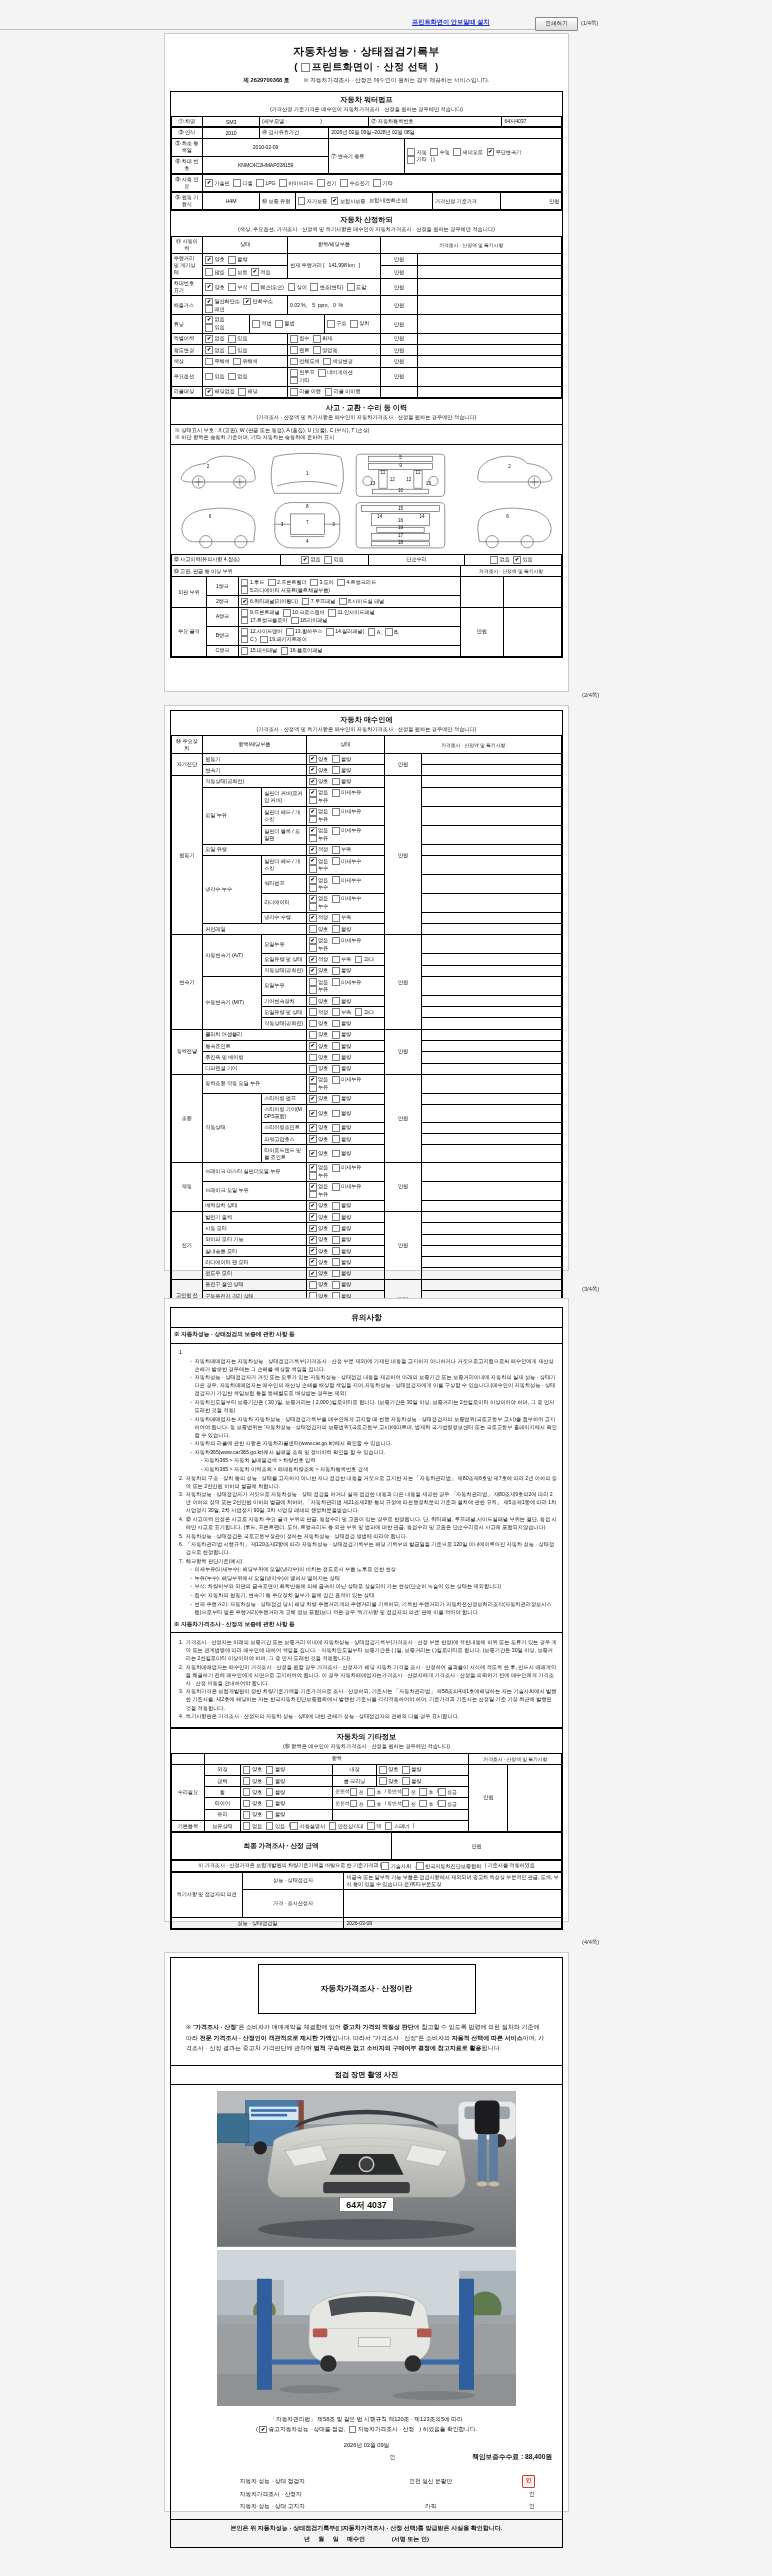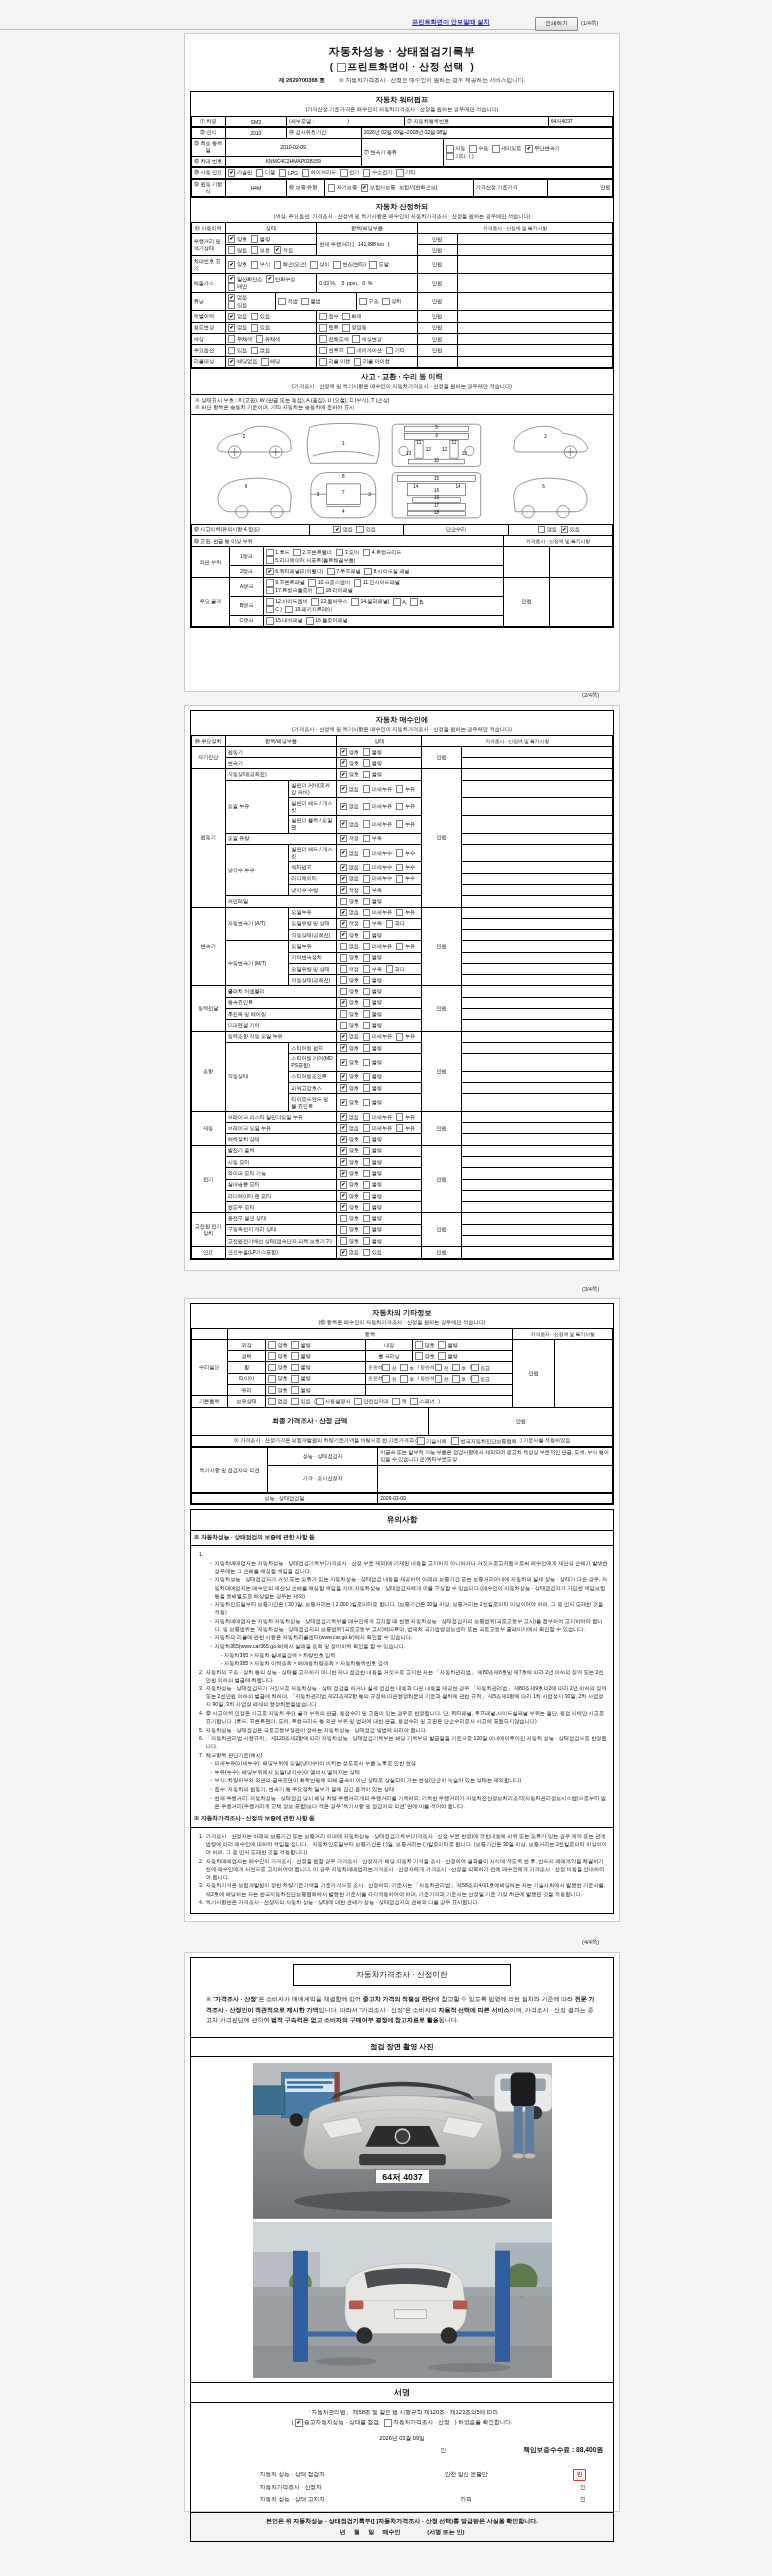--- a/index.html
+++ b/index.html
@@ -6,21 +6,21 @@
   body{width:773px;height:2576px;position:relative;background:#f4f4f5;
        font-family:"Liberation Sans",sans-serif;color:#111;overflow:hidden}
   .topbar{position:absolute;top:0;left:0;width:773px;height:32px;background:#f4f4f5}
   .toplink{position:absolute;top:17.5px;left:412px;font-size:6.2px;color:#2333cc;
            text-decoration:underline;font-weight:bold;cursor:pointer}
   .topline{position:absolute;top:29px;left:0;width:576px;border-top:0.5px solid #bfbfbf}
   .printbtn{position:absolute;top:17px;left:535px;width:41px;height:12.4px;
             background:linear-gradient(#fdfdfd,#dcdcdc);border:0.5px solid #8a8a8a;
             font-size:5.7px;text-align:center;line-height:11.3px;cursor:pointer;border-radius:1px}
   .pmark{position:absolute;font-size:5.7px;color:#333;white-space:nowrap}
-  .page{position:absolute;left:184px;width:436px;background:#fff;border:0.5px solid #cccccc;
+  .page{position:absolute;left:164px;width:405px;background:#fff;border:0.5px solid #cccccc;
         box-sizing:border-box;padding:4.1px 4.6px}
   #page1{top:33px;height:659px}
   #page2{top:705px;height:566px}
   #page3{top:1298px;height:624px}
   #page4{top:1952px;height:560px}
 
   .h1{font-size:10.8px;font-weight:bold;text-align:center;letter-spacing:0.5px;margin-top:7.2px}
   .h1b{font-size:9.8px;font-weight:bold;text-align:center;letter-spacing:0.5px;margin:2.1px 0 3.1px}
   .docline{display:flex;justify-content:center;gap:13.4px;font-size:5.7px;margin-bottom:5.2px}
   .docline .no{font-weight:bold}
@@ -57,21 +57,21 @@
 
   .n-wrap{padding:0 0 4.1px}
   .n-h{font-size:7.7px;font-weight:bold;text-align:center;padding:4.6px 0;border-bottom:0.5px solid #000}
   .n-st{font-weight:bold;font-size:5.7px;padding:3.1px 3.1px;border-bottom:0.5px solid #000;text-align:left}
   .n-body{padding:4.1px 5.2px 2.1px;text-align:left}
   .ni{display:flex;font-size:5.2px;line-height:1.55;margin:0.5px 0;text-align:left}
   .ni .mk{flex:none;margin-right:2.6px}
   .i0{padding-left:3.1px}.i1{padding-left:14.4px}.i2{padding-left:25px}
 
   .titlebox{width:216px;margin:6.2px auto 0;border:1px solid #000;text-align:center;
-            font-weight:normal;font-size:7.7px;padding:5px 0;background:#fff}
+            font-weight:bold;font-size:7.7px;padding:19px 0;background:#fff}
   .para{padding:8.2px 15.5px 11.3px;font-size:6px;line-height:1.75;text-align:left}
   .para b{font-weight:bold}
   .photo-head{border-top:1px solid #000;border-bottom:1px solid #000;text-align:center;
               font-weight:bold;font-size:7.2px;padding:4.1px 0}
   .photos{padding:5.2px 0 4.1px;display:flex;flex-direction:column;align-items:center;gap:3.1px}
   .photo{display:block}
 
   .sign-head{border-top:1px solid #000;border-bottom:0.5px solid #000;text-align:center;
              font-weight:bold;font-size:8.2px;padding:4.1px 0}
   .sign-body{padding:5.2px 7.2px 4.1px;font-size:5.7px}
@@ -1249,20 +1249,123 @@
               </span></td>
             <td><span class="tx">만원</span></td>
             <td><span class="tx"></span></td>
           </tr>
         </tbody>
       </table>
   </div>
 </div>
 
 <div class="page" id="page3">
+  <div class="sec n-wrap" style="margin-top:4.1px">
+    <div class="n-h">유의사항</div>
+    <div class="n-st">※ 자동차성능 · 상태점검의 보증에 관한 사항 등</div>
+    <div class="n-body">
+        <div class="ni i0">
+          <span class="mk">1.</span>
+          <span></span>
+        </div>
+        <div class="ni i1">
+          <span class="mk">◦</span>
+          <span>자동차매매업자는 자동차성능 · 상태점검기록부(가격조사 · 산정 부분 제외)에 기재된 내용을 고지하지 아니하거나 거짓으로고지함으로써 매수인에게 재산상 손해가 발생한 경우에는 그 손해를 배상할 책임을 집니다.</span>
+        </div>
+        <div class="ni i1">
+          <span class="mk">◦</span>
+          <span>자동차성능 · 상태점검자가 거짓 또는 오류가 있는 자동차성능 · 상태점검 내용을 제공하여 아래의 보증기간 또는 보증거리이내에 자동차의 실제 성능 · 상태가 다른 경우, 자동차매매업자는 매수인의 재산상 손해를 배상할 책임을 지며,자동차성능 · 상태점검자에게 이를 구상할 수 있습니다.(매수인이 자동차성능 · 상태점검자가 가입한 책임보험 등을 통해별도로 배상받는 경우는 제외)</span>
+        </div>
+        <div class="ni i1">
+          <span class="mk">◦</span>
+          <span>자동차인도일부터 보증기간은 ( 30 )일, 보증거리는 ( 2,000 )킬로미터로 합니다. (보증기간은 30일 이상, 보증거리는 2천킬로미터 이상이어야 하며, 그 중 먼저 도래한 것을 적용)</span>
+        </div>
+        <div class="ni i1">
+          <span class="mk">◦</span>
+          <span>자동차매매업자는 자동차 자동차성능 · 상태점검기록부를 매수인에게 고지할 때 현행 자동차성능 · 상태점검자의 보증범위(국토교통부 고시)를 첨부하여 고지하여야 합니다. 동 보증범위는 '자동차성능 · 상태점검자의 보증범위'(국토교통부 고시)에따르며, 법제처 국가법령정보센터 또는 국토교통부 홈페이지에서 확인할 수 있습니다.</span>
+        </div>
+        <div class="ni i1">
+          <span class="mk">◦</span>
+          <span>자동차의 리콜에 관한 사항은 자동차리콜센터(www.car.go.kr)에서 확인할 수 있습니다.</span>
+        </div>
+        <div class="ni i1">
+          <span class="mk">◦</span>
+          <span>자동차365(www.car365.go.kr)에서 실매물 조회 및 정비이력 확인을 할 수 있습니다.</span>
+        </div>
+        <div class="ni i2">
+          <span>- 자동차365 &gt; 자동차 실매물검색 &gt; 차량번호 입력</span>
+        </div>
+        <div class="ni i2">
+          <span>- 자동차365 &gt; 자동차 이력조회 &gt; 매매용차량조회 &gt; 자동차등록번호 검색</span>
+        </div>
+        <div class="ni i0">
+          <span class="mk">2.</span>
+          <span>자동차의 구조 · 장치 등의 성능 · 상태를 고지하지 아니한 자나 점검한 내용을 거짓으로 고지한 자는 「자동차관리법」 제80조제6호및 제7호에 따라 2년 이하의 징역 또는 2천만원 이하의 벌금에 처합니다.</span>
+        </div>
+        <div class="ni i0">
+          <span class="mk">3.</span>
+          <span>자동차성능 · 상태점검자가 거짓으로 자동차성능 · 상태 점검을 하거나 실제 점검한 내용과 다른 내용을 제공한 경우 「자동차관리법」 제80조제9호의2에 따라 2년 이하의 징역 또는 2천만원 이하의 벌금에 처하며, 「자동차관리법 제21조제2항 등의 규정에 따른행정처분의 기준과 절차에 관한 규칙」 제5조제1항에 따라 1차 사업정지 30일, 2차 사업정지 90일, 3차 사업장 폐쇄의 행정처분을받습니다.</span>
+        </div>
+        <div class="ni i0">
+          <span class="mk">4.</span>
+          <span>⑫ 사고이력 인정은 사고로 자동차 주요 골격 부위의 판금, 용접수리 및 교환이 있는 경우로 한정합니다. 단, 쿼터패널, 루프패널,사이드실패널 부위는 절단, 용접 시에만 사고로 표기합니다. (후드, 프론트펜더, 도어, 트렁크리드 등 외판 부위 및 범퍼에 대한 판금, 용접수리 및 교환은 단순수리로서 사고에 포함되지않습니다)</span>
+        </div>
+        <div class="ni i0">
+          <span class="mk">5.</span>
+          <span>자동차성능 · 상태점검은 국토교통부장관이 정하는 자동차성능 · 상태점검 방법에 따라야 합니다.</span>
+        </div>
+        <div class="ni i0">
+          <span class="mk">6.</span>
+          <span>「자동차관리법 시행규칙」 제120조제2항에 따라 자동차성능 · 상태점검기록부는 해당 기록부의 발급일을 기준으로 120일 이내에이루어진 자동차 성능 · 상태점검으로 한정합니다.</span>
+        </div>
+        <div class="ni i0">
+          <span class="mk">7.</span>
+          <span>체크항목 판단기준(예시)</span>
+        </div>
+        <div class="ni i1">
+          <span class="mk">◦</span>
+          <span>미세누유(미세누수): 해당부위에 오일(냉각수)이 비치는 정도로서 부품 노후로 인한 현상</span>
+        </div>
+        <div class="ni i1">
+          <span class="mk">◦</span>
+          <span>누유(누수): 해당부위에서 오일(냉각수)이 맺혀서 떨어지는 상태</span>
+        </div>
+        <div class="ni i1">
+          <span class="mk">◦</span>
+          <span>부식: 차량하부와 외판의 금속표면이 화학반응에 의해 금속이 아닌 상태로 상실되어 가는 현상(단순히 녹슬어 있는 상태는 제외합니다)</span>
+        </div>
+        <div class="ni i1">
+          <span class="mk">◦</span>
+          <span>침수: 자동차의 원동기, 변속기 등 주요장치 일부가 물에 잠긴 흔적이 있는 상태</span>
+        </div>
+        <div class="ni i1">
+          <span class="mk">◦</span>
+          <span>현재 주행거리: 자동차성능 · 상태점검 당시 해당 차량 주행거리계의 주행거리를 기록하되, 기록한 주행거리가 자동차전산정보처리조직(자동차관리정보시스템)으로부터 받은 주행거리(주행거리계 교체 정보 포함)보다 적은 경우 '특기사항 및 점검자의 의견' 란에 이를 적어야 합니다.</span>
+        </div>
+      </div>
+    <div class="n-st">※ 자동차가격조사 · 산정의 보증에 관한 사항 등</div>
+    <div class="n-body">
+        <div class="ni i0">
+          <span class="mk">1.</span>
+          <span>가격조사 · 산정자는 아래의 보증기간 또는 보증거리 이내에 자동차성능 · 상태점검기록부(가격조사 · 산정 부분 한정)에 적힌내용에 허위 또는 오류가 있는 경우 계약 또는 관계법령에 따라 매수인에 대하여 책임을 집니다. · 자동차인도일부터 보증기간은 (      )일, 보증거리는 (      )킬로미터로 합니다. (보증기간은 30일 이상, 보증거리는 2천킬로미터 이상이어야 하며, 그 중 먼저 도래한 것을 적용합니다)</span>
+        </div>
+        <div class="ni i0">
+          <span class="mk">2.</span>
+          <span>자동차매매업자는 매수인이 가격조사 · 산정을 원할 경우 가격조사 · 산정자가 해당 자동차 가격을 조사 · 산정하여 결과를이 서식에 적도록 한 후, 반드시 매매계약을 체결하기 전에 매수인에게 서면으로 고지하여야 합니다. 이 경우 자동차매매업자는가격조사 · 산정자에게 가격조사 · 산정을 의뢰하기 전에 매수인에게 가격조사 · 산정 비용을 안내하여야 합니다.</span>
+        </div>
+        <div class="ni i0">
+          <span class="mk">3.</span>
+          <span>자동차가격은 보험개발원이 정한 차량기준가액을 기준가격으로 조사 · 산정하되, 기준서는 「자동차관리법」 제58조의4제1호에해당하는 자는 기술사회에서 발행한 기준서를, 제2호에 해당하는 자는 한국자동차진단보증협회에서 발행한 기준서를 각각적용하여야 하며, 기준가격과 기준서는 산정일 기준 가장 최근에 발행된 것을 적용합니다.</span>
+        </div>
+        <div class="ni i0">
+          <span class="mk">4.</span>
+          <span>특기사항란은 가격조사 · 산정자의 자동차 성능 · 상태에 대한 견해가 성능 · 상태점검자의 견해와 다를 경우 표시합니다.</span>
+        </div>
+      </div>
+  </div>
   <div class="sec tstack">
     <div class="sec-title">자동차의 기타정보</div>
     <div class="sec-sub">(⑮ 항목은 매수인이 자동차가격조사 · 산정을 원하는 경우에만 적습니다)</div>
     <table>
         <colgroup>
           <col style="width: 8.58257%;">
           <col style="width: 9.10273%;">
           <col style="width: 23.6671%;">
           <col style="width: 11.1834%;">
           <col style="width: 23.6671%;">
@@ -1453,123 +1556,20 @@
           <col style="width: 44.2133%;">
           <col style="width: 55.7867%;">
         </colgroup>
         <tbody>
           <tr>
             <td><span class="tx">성능 · 상태점검일</span></td>
             <td class="left"><span class="tx">2026-03-09</span></td>
           </tr>
         </tbody>
       </table>
-  </div>
-  <div class="sec n-wrap" style="margin-top:4.1px">
-    <div class="n-h">유의사항</div>
-    <div class="n-st">※ 자동차성능 · 상태점검의 보증에 관한 사항 등</div>
-    <div class="n-body">
-        <div class="ni i0">
-          <span class="mk">1.</span>
-          <span></span>
-        </div>
-        <div class="ni i1">
-          <span class="mk">◦</span>
-          <span>자동차매매업자는 자동차성능 · 상태점검기록부(가격조사 · 산정 부분 제외)에 기재된 내용을 고지하지 아니하거나 거짓으로고지함으로써 매수인에게 재산상 손해가 발생한 경우에는 그 손해를 배상할 책임을 집니다.</span>
-        </div>
-        <div class="ni i1">
-          <span class="mk">◦</span>
-          <span>자동차성능 · 상태점검자가 거짓 또는 오류가 있는 자동차성능 · 상태점검 내용을 제공하여 아래의 보증기간 또는 보증거리이내에 자동차의 실제 성능 · 상태가 다른 경우, 자동차매매업자는 매수인의 재산상 손해를 배상할 책임을 지며,자동차성능 · 상태점검자에게 이를 구상할 수 있습니다.(매수인이 자동차성능 · 상태점검자가 가입한 책임보험 등을 통해별도로 배상받는 경우는 제외)</span>
-        </div>
-        <div class="ni i1">
-          <span class="mk">◦</span>
-          <span>자동차인도일부터 보증기간은 ( 30 )일, 보증거리는 ( 2,000 )킬로미터로 합니다. (보증기간은 30일 이상, 보증거리는 2천킬로미터 이상이어야 하며, 그 중 먼저 도래한 것을 적용)</span>
-        </div>
-        <div class="ni i1">
-          <span class="mk">◦</span>
-          <span>자동차매매업자는 자동차 자동차성능 · 상태점검기록부를 매수인에게 고지할 때 현행 자동차성능 · 상태점검자의 보증범위(국토교통부 고시)를 첨부하여 고지하여야 합니다. 동 보증범위는 '자동차성능 · 상태점검자의 보증범위'(국토교통부 고시)에따르며, 법제처 국가법령정보센터 또는 국토교통부 홈페이지에서 확인할 수 있습니다.</span>
-        </div>
-        <div class="ni i1">
-          <span class="mk">◦</span>
-          <span>자동차의 리콜에 관한 사항은 자동차리콜센터(www.car.go.kr)에서 확인할 수 있습니다.</span>
-        </div>
-        <div class="ni i1">
-          <span class="mk">◦</span>
-          <span>자동차365(www.car365.go.kr)에서 실매물 조회 및 정비이력 확인을 할 수 있습니다.</span>
-        </div>
-        <div class="ni i2">
-          <span>- 자동차365 &gt; 자동차 실매물검색 &gt; 차량번호 입력</span>
-        </div>
-        <div class="ni i2">
-          <span>- 자동차365 &gt; 자동차 이력조회 &gt; 매매용차량조회 &gt; 자동차등록번호 검색</span>
-        </div>
-        <div class="ni i0">
-          <span class="mk">2.</span>
-          <span>자동차의 구조 · 장치 등의 성능 · 상태를 고지하지 아니한 자나 점검한 내용을 거짓으로 고지한 자는 「자동차관리법」 제80조제6호및 제7호에 따라 2년 이하의 징역 또는 2천만원 이하의 벌금에 처합니다.</span>
-        </div>
-        <div class="ni i0">
-          <span class="mk">3.</span>
-          <span>자동차성능 · 상태점검자가 거짓으로 자동차성능 · 상태 점검을 하거나 실제 점검한 내용과 다른 내용을 제공한 경우 「자동차관리법」 제80조제9호의2에 따라 2년 이하의 징역 또는 2천만원 이하의 벌금에 처하며, 「자동차관리법 제21조제2항 등의 규정에 따른행정처분의 기준과 절차에 관한 규칙」 제5조제1항에 따라 1차 사업정지 30일, 2차 사업정지 90일, 3차 사업장 폐쇄의 행정처분을받습니다.</span>
-        </div>
-        <div class="ni i0">
-          <span class="mk">4.</span>
-          <span>⑫ 사고이력 인정은 사고로 자동차 주요 골격 부위의 판금, 용접수리 및 교환이 있는 경우로 한정합니다. 단, 쿼터패널, 루프패널,사이드실패널 부위는 절단, 용접 시에만 사고로 표기합니다. (후드, 프론트펜더, 도어, 트렁크리드 등 외판 부위 및 범퍼에 대한 판금, 용접수리 및 교환은 단순수리로서 사고에 포함되지않습니다)</span>
-        </div>
-        <div class="ni i0">
-          <span class="mk">5.</span>
-          <span>자동차성능 · 상태점검은 국토교통부장관이 정하는 자동차성능 · 상태점검 방법에 따라야 합니다.</span>
-        </div>
-        <div class="ni i0">
-          <span class="mk">6.</span>
-          <span>「자동차관리법 시행규칙」 제120조제2항에 따라 자동차성능 · 상태점검기록부는 해당 기록부의 발급일을 기준으로 120일 이내에이루어진 자동차 성능 · 상태점검으로 한정합니다.</span>
-        </div>
-        <div class="ni i0">
-          <span class="mk">7.</span>
-          <span>체크항목 판단기준(예시)</span>
-        </div>
-        <div class="ni i1">
-          <span class="mk">◦</span>
-          <span>미세누유(미세누수): 해당부위에 오일(냉각수)이 비치는 정도로서 부품 노후로 인한 현상</span>
-        </div>
-        <div class="ni i1">
-          <span class="mk">◦</span>
-          <span>누유(누수): 해당부위에서 오일(냉각수)이 맺혀서 떨어지는 상태</span>
-        </div>
-        <div class="ni i1">
-          <span class="mk">◦</span>
-          <span>부식: 차량하부와 외판의 금속표면이 화학반응에 의해 금속이 아닌 상태로 상실되어 가는 현상(단순히 녹슬어 있는 상태는 제외합니다)</span>
-        </div>
-        <div class="ni i1">
-          <span class="mk">◦</span>
-          <span>침수: 자동차의 원동기, 변속기 등 주요장치 일부가 물에 잠긴 흔적이 있는 상태</span>
-        </div>
-        <div class="ni i1">
-          <span class="mk">◦</span>
-          <span>현재 주행거리: 자동차성능 · 상태점검 당시 해당 차량 주행거리계의 주행거리를 기록하되, 기록한 주행거리가 자동차전산정보처리조직(자동차관리정보시스템)으로부터 받은 주행거리(주행거리계 교체 정보 포함)보다 적은 경우 '특기사항 및 점검자의 의견' 란에 이를 적어야 합니다.</span>
-        </div>
-      </div>
-    <div class="n-st">※ 자동차가격조사 · 산정의 보증에 관한 사항 등</div>
-    <div class="n-body">
-        <div class="ni i0">
-          <span class="mk">1.</span>
-          <span>가격조사 · 산정자는 아래의 보증기간 또는 보증거리 이내에 자동차성능 · 상태점검기록부(가격조사 · 산정 부분 한정)에 적힌내용에 허위 또는 오류가 있는 경우 계약 또는 관계법령에 따라 매수인에 대하여 책임을 집니다. · 자동차인도일부터 보증기간은 (      )일, 보증거리는 (      )킬로미터로 합니다. (보증기간은 30일 이상, 보증거리는 2천킬로미터 이상이어야 하며, 그 중 먼저 도래한 것을 적용합니다)</span>
-        </div>
-        <div class="ni i0">
-          <span class="mk">2.</span>
-          <span>자동차매매업자는 매수인이 가격조사 · 산정을 원할 경우 가격조사 · 산정자가 해당 자동차 가격을 조사 · 산정하여 결과를이 서식에 적도록 한 후, 반드시 매매계약을 체결하기 전에 매수인에게 서면으로 고지하여야 합니다. 이 경우 자동차매매업자는가격조사 · 산정자에게 가격조사 · 산정을 의뢰하기 전에 매수인에게 가격조사 · 산정 비용을 안내하여야 합니다.</span>
-        </div>
-        <div class="ni i0">
-          <span class="mk">3.</span>
-          <span>자동차가격은 보험개발원이 정한 차량기준가액을 기준가격으로 조사 · 산정하되, 기준서는 「자동차관리법」 제58조의4제1호에해당하는 자는 기술사회에서 발행한 기준서를, 제2호에 해당하는 자는 한국자동차진단보증협회에서 발행한 기준서를 각각적용하여야 하며, 기준가격과 기준서는 산정일 기준 가장 최근에 발행된 것을 적용합니다.</span>
-        </div>
-        <div class="ni i0">
-          <span class="mk">4.</span>
-          <span>특기사항란은 가격조사 · 산정자의 자동차 성능 · 상태에 대한 견해가 성능 · 상태점검자의 견해와 다를 경우 표시합니다.</span>
-        </div>
-      </div>
   </div>
 </div>
 
 <div class="page" id="page4">
   <div class="sec">
     <div class="titlebox">자동차가격조사 · 산정이란</div>
     <div class="para"><span>※ "</span><b>가격조사 · 산정</b><span>"은 소비자가 매매계약을 체결함에 있어 </span><b>중고차 가격의 적절성 판단</b><span>에 참고할 수 있도록 법령에 의한 절차와 기준에 따라 </span><b>전문 가격조사 · 산정인이 객관적으로 제시한 가액</b><span>입니다. 따라서 "가격조사 · 산정"은 소비자의 </span><b>자율적 선택에 따른 서비스</b><span>이며, 가격조사 · 산정 결과는 중고차 가격판단에 관하여 </span><b>법적 구속력은 없고 소비자의 구매여부 결정에 참고자료로 활용</b><span>됩니다.</span></div>
     <div class="photo-head">점검 장면 촬영 사진</div>
     <div class="photos">
       <svg class="photo" width="299" height="156" viewBox="0 0 580 302">
@@ -1639,21 +1639,20 @@
         <path d="M180,122 C190,96 232,82 300,80 C362,80 396,92 406,116 L414,172 C414,196 402,212 382,216 L206,216 C188,212 178,196 178,176 Z" fill="#e6e7e3" stroke="#a9aaa6"></path>
         <path d="M216,98 C252,86 350,86 384,100 L376,128 C330,117 262,117 222,128 Z" fill="#4a4f54"></path>
         <line x1="204" y1="152" x2="402" y2="152" stroke="#b5b6b2"></line>
         <rect x="186" y="152" width="28" height="17" rx="3" fill="#b25a50"></rect>
         <rect x="388" y="152" width="28" height="17" rx="3" fill="#b25a50"></rect>
         <rect x="274" y="170" width="62" height="17" fill="#eeeeec" stroke="#888"></rect>
         <circle cx="216" cy="220" r="16" fill="#2c2c2c"></circle>
         <circle cx="380" cy="220" r="16" fill="#2c2c2c"></circle>
       </svg>
     </div>
-    <div class="sign-head">서명</div>
     <div class="sign-body">
       <div class="sign-law">
         <div>「자동차관리법」 제58조 및 같은 법 시행규칙 제120조 · 제123조의5에 따라</div>
         <div><span class="tx">( </span><span class="cb">
               <span class="bx">✔</span>
               <span class="cl">중고자동차성능 · 상태를 점검,</span>
             </span><span class="cb">
               <span class="bx"></span>
               <span class="cl">자동차가격조사 · 산정</span>
             </span><span class="tx"> ) 하였음을 확인합니다.</span></div>

